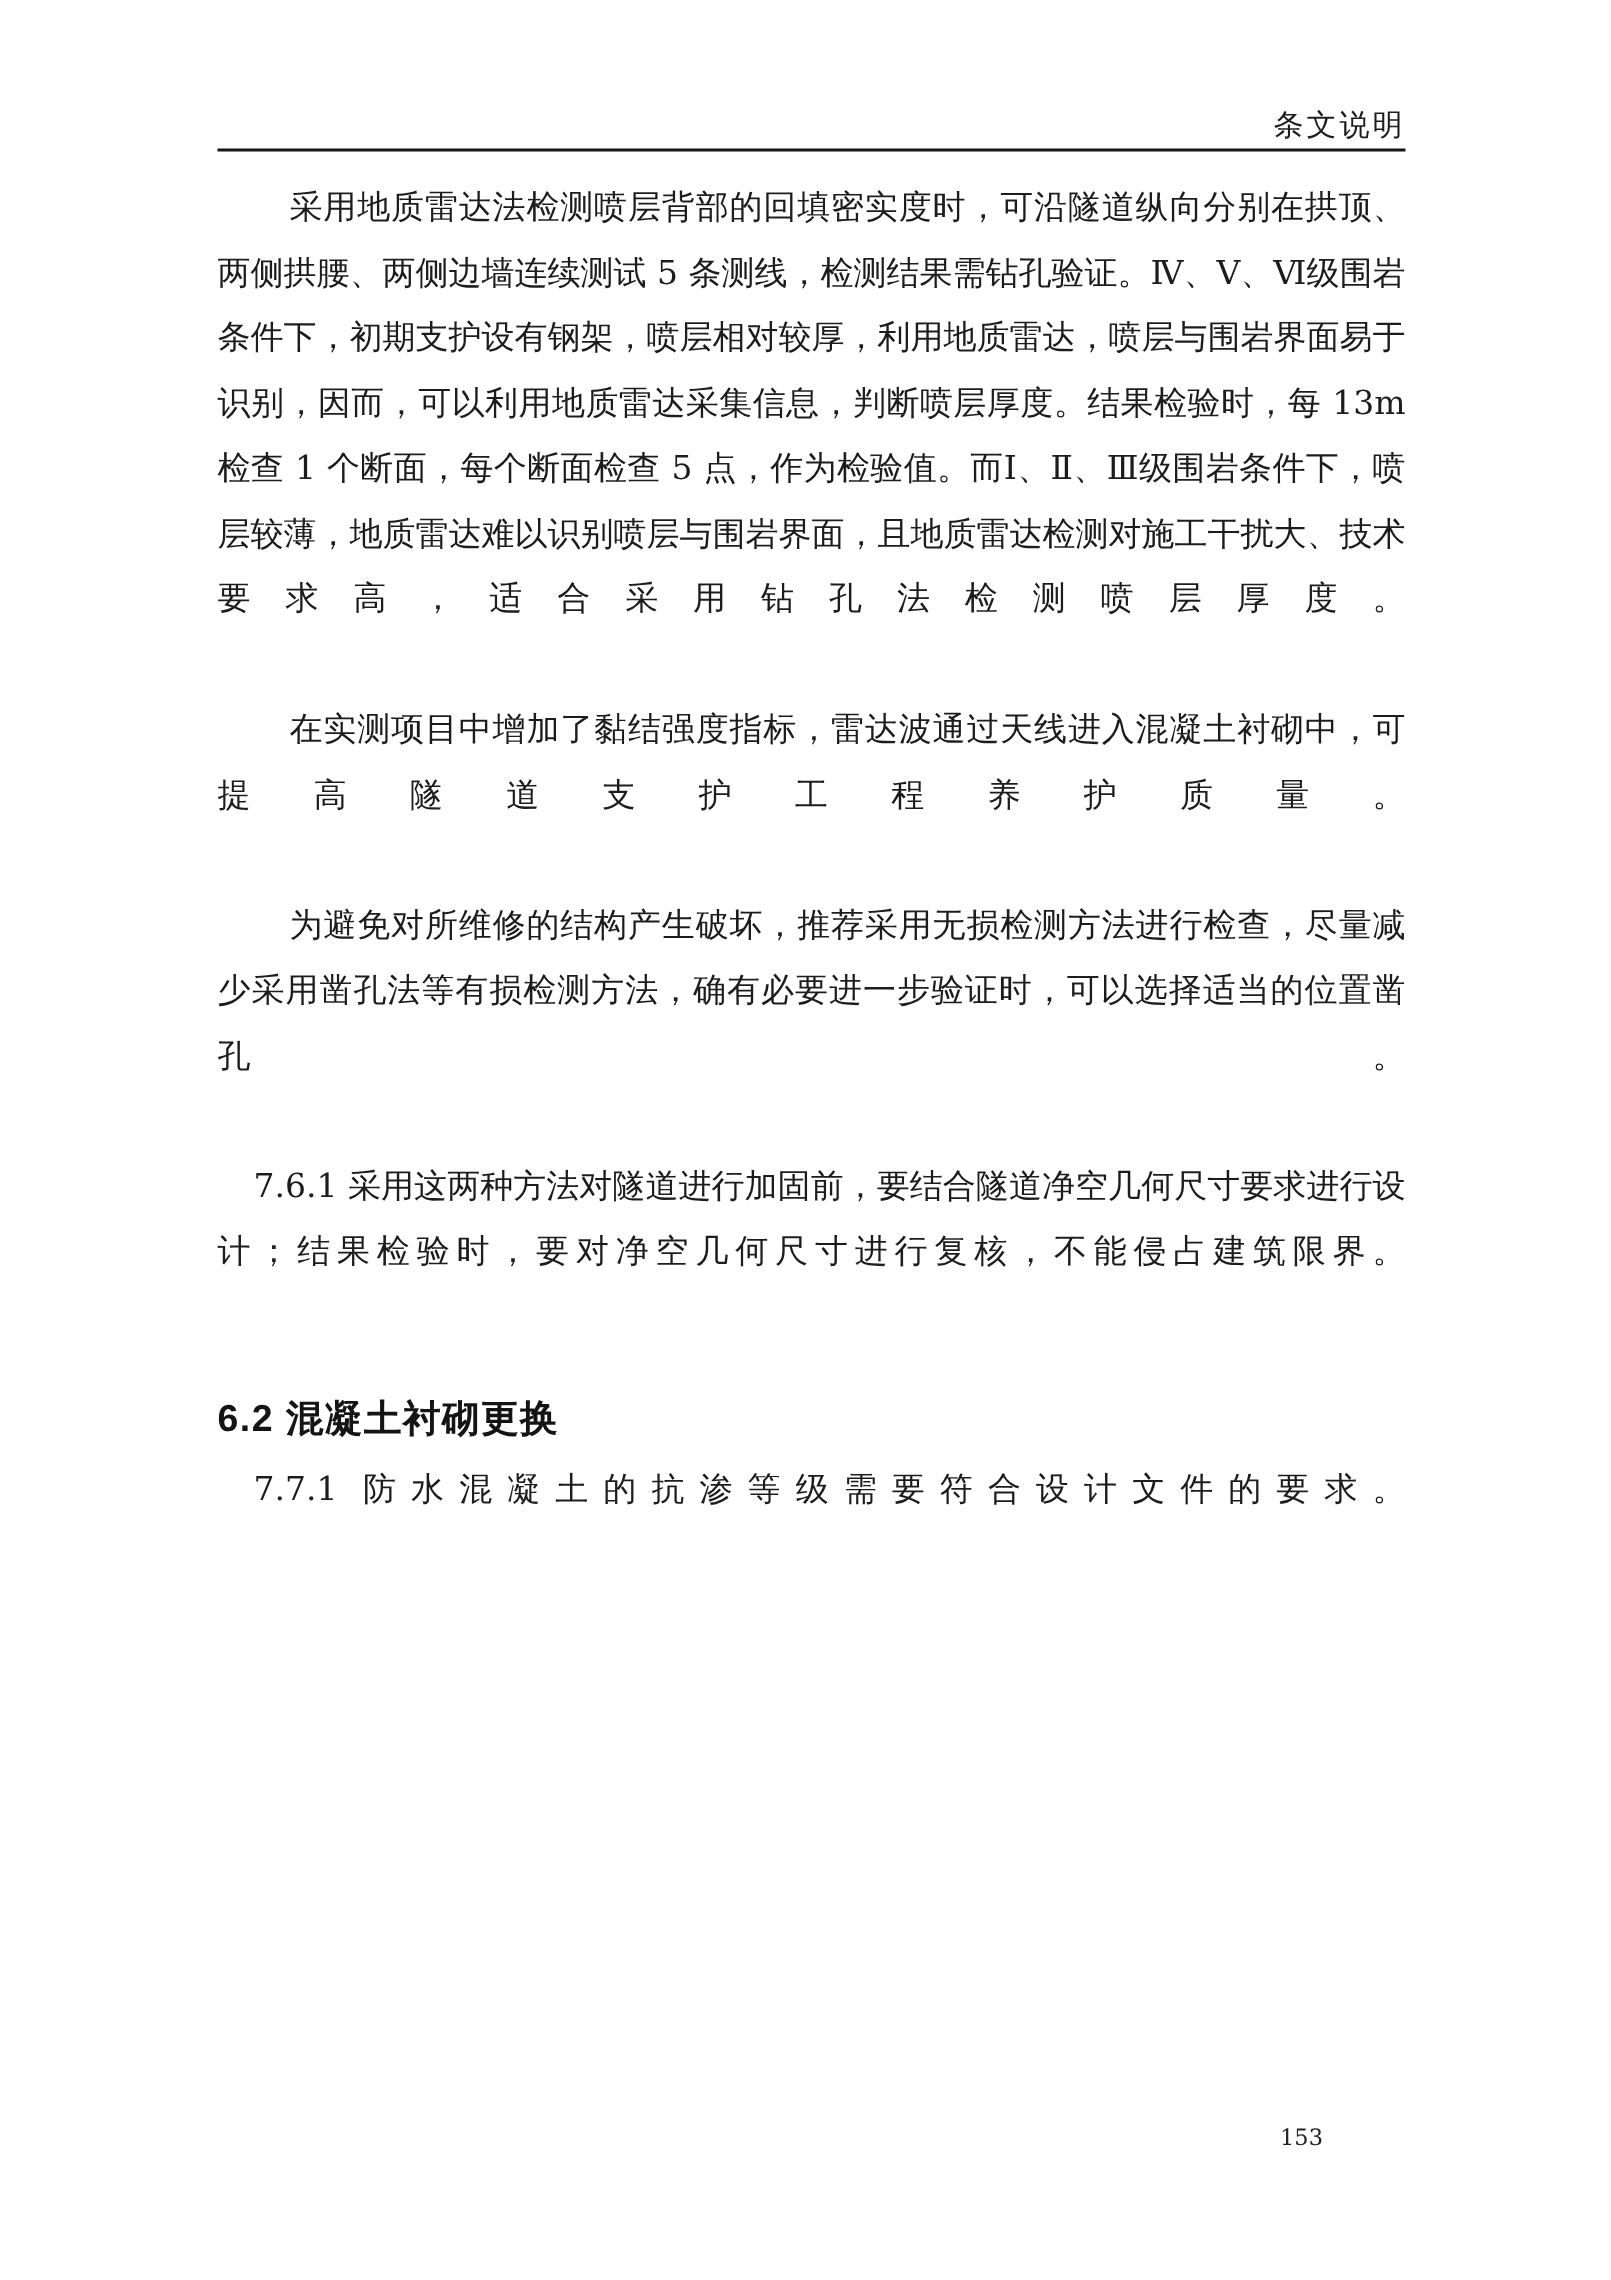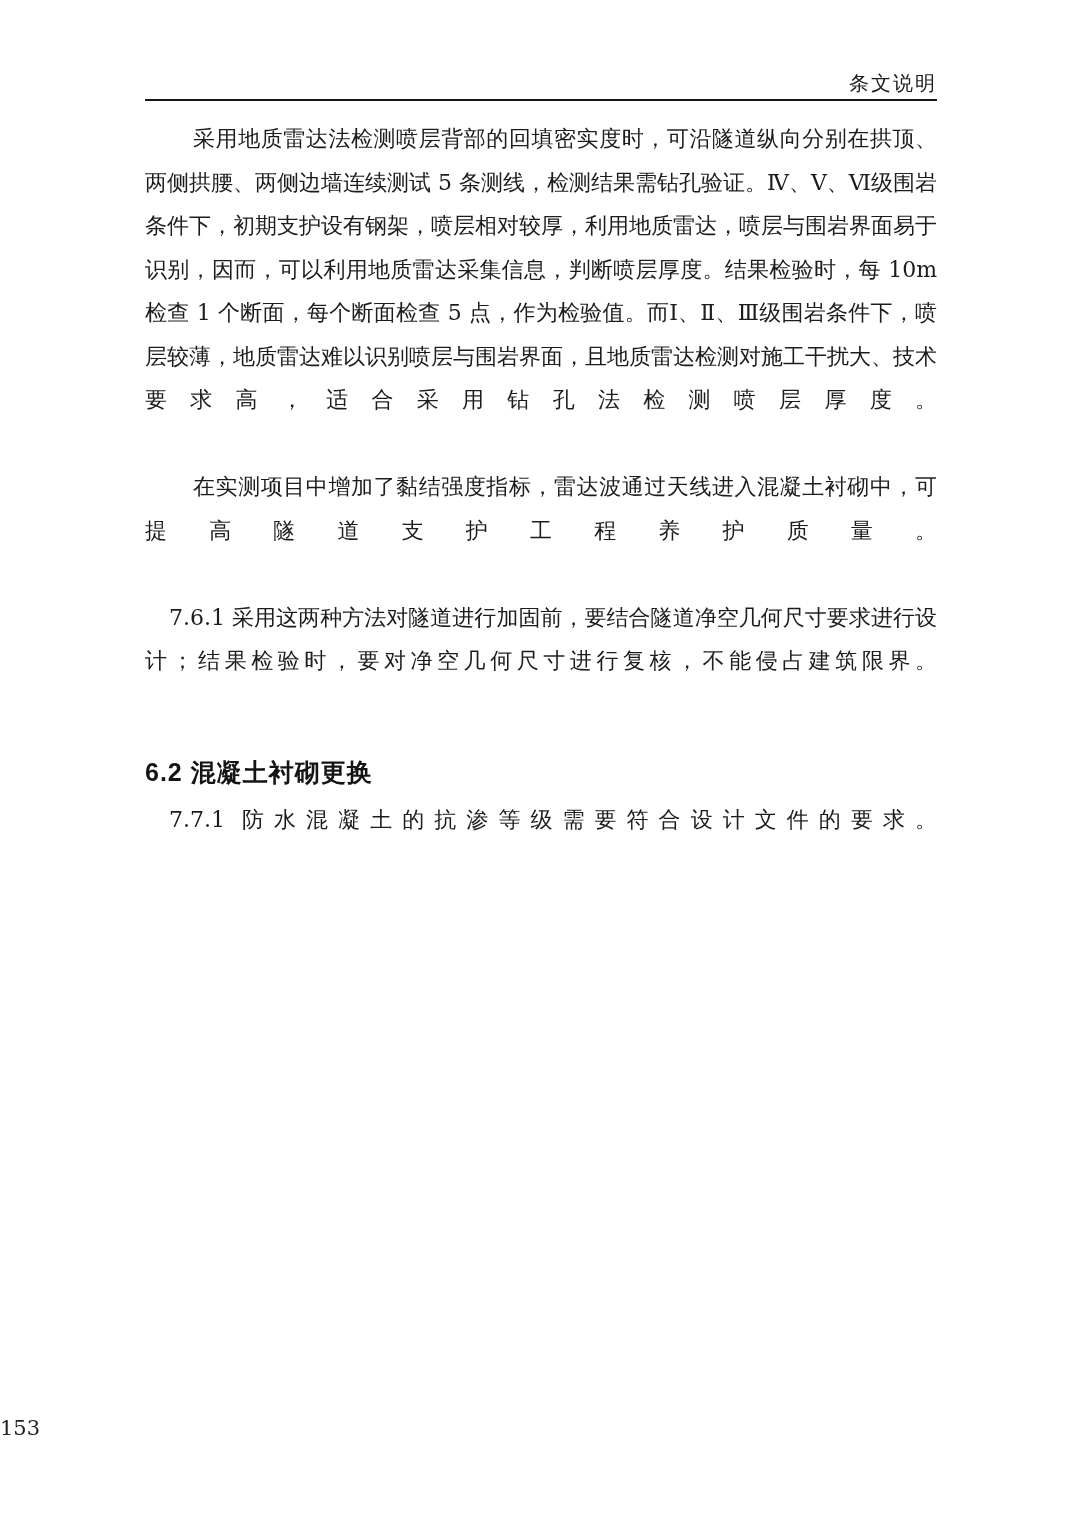--- a/index.html
+++ b/index.html
@@ -64,43 +64,44 @@
     margin: 30px 0 10px 0;
     letter-spacing: 1px;
     text-align: left;
     color: #141414;
   }
   .page-footer {
     position: absolute;
     top: 1416px;
     left: 0;
     width: 882px;
-    text-align: left;
-    font-size: 21px;
+    text-align: right;
+    font-size: 15px;
     color: #222222;
   }
 </style>
 </head>
 <body>
 
 <div class="page">
 
   <div class="running-header">
     <span>条文说明</span>
   </div>
 
   <div class="header-rule"></div>
 
   <main class="doc-body">
 
 
-    <p class="para indent2">采用地质雷达法检测喷层背部的回填密实度时，可沿隧道纵向分别在拱顶、两侧拱腰、两侧边墙连续测试 5 条测线，检测结果需钻孔验证。Ⅳ、Ⅴ、Ⅵ级围岩条件下，初期支护设有钢架，喷层相对较厚，利用地质雷达，喷层与围岩界面易于识别，因而，可以利用地质雷达采集信息，判断喷层厚度。结果检验时，每 10m 检查 1 个断面，每个断面检查 5 点，作为检验值。而Ⅰ、Ⅱ、Ⅲ级围岩条件下，喷层较薄，地质雷达难以识别喷层与围岩界面，且地质雷达检测对施工干扰大、技术要求高，适合采用钻孔法检测喷层厚度。</p>
+    <p class="para indent2">采用地质雷达法检测喷层背部的回填密实度时，可沿隧道纵向分别在拱顶、两侧拱腰、两侧边墙连续测试 5 条测线，检测结果需钻孔验证。Ⅳ、Ⅴ、Ⅵ级围岩条件下，初期支护设有钢架，喷层相对较厚，利用地质雷达，喷层与围岩界面易于识别，因而，可以利用地质雷达采集信息，判断喷层厚度。结果检验时，每 13m 检查 1 个断面，每个断面检查 5 点，作为检验值。而Ⅰ、Ⅱ、Ⅲ级围岩条件下，喷层较薄，地质雷达难以识别喷层与围岩界面，且地质雷达检测对施工干扰大、技术要求高，适合采用钻孔法检测喷层厚度。</p>
 
     <p class="para indent2">在实测项目中增加了黏结强度指标，雷达波通过天线进入混凝土衬砌中，可提高隧道支护工程养护质量。</p>
 
+    <p class="para indent2">为避免对所维修的结构产生破坏，推荐采用无损检测方法进行检查，尽量减少采用凿孔法等有损检测方法，确有必要进一步验证时，可以选择适当的位置凿孔。</p>
 
 
     <p class="para indent1">7.6.1 采用这两种方法对隧道进行加固前，要结合隧道净空几何尺寸要求进行设计；结果检验时，要对净空几何尺寸进行复核，不能侵占建筑限界。</p>
 
     <h2 class="section-heading">6.2 混凝土衬砌更换</h2>
 
     <p class="para indent1">7.7.1 防水混凝土的抗渗等级需要符合设计文件的要求。</p>
 
   </main>
 

